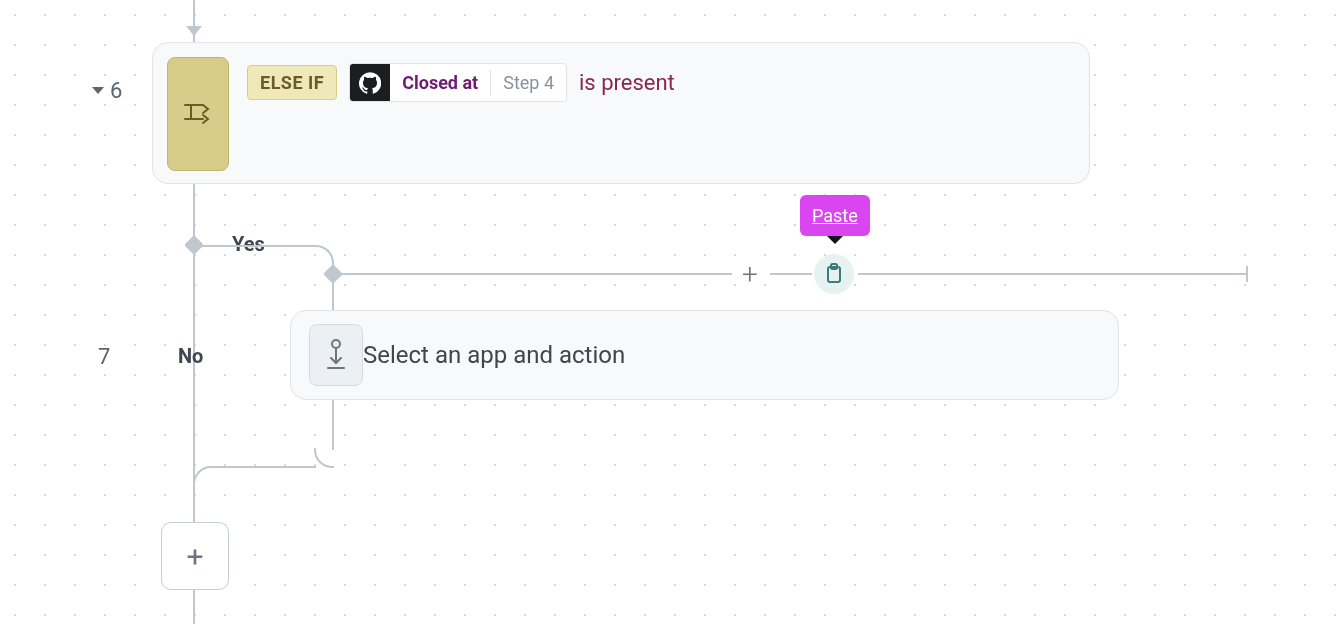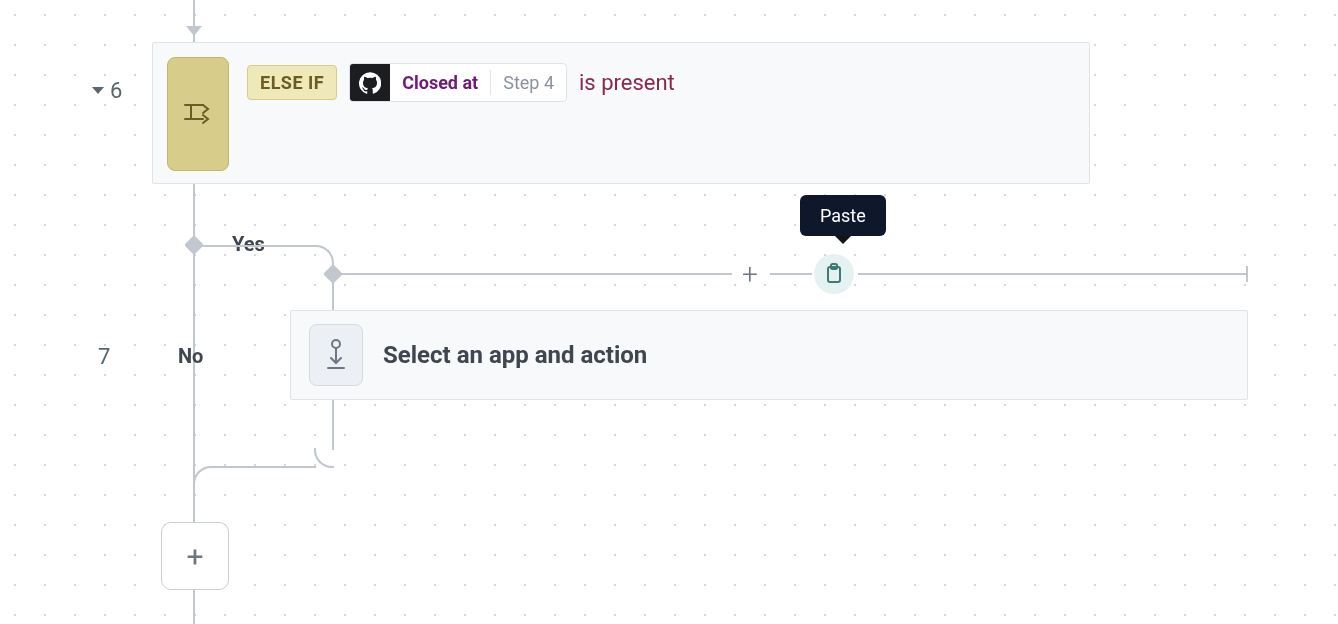--- a/index.html
+++ b/index.html
@@ -30,21 +30,21 @@
       border-left: 6px solid transparent;
       border-right: 6px solid transparent;
       border-top: 7px solid #5b6670;
     }
 
     
     .card {
       position: absolute;
       background: #f7f9fb;
       border: 1px solid #e0e3e8;
-      border-radius: 2px;
+      border-radius: 16px;
     }
     .card6 {
       left: 152px; top: 42px;
       width: 938px; height: 142px;
       display: flex; align-items: flex-start;
       padding: 14px;
     }
     .branch-block {
       width: 62px; height: 114px;
       background: #d7cc8a;
@@ -100,25 +100,23 @@
     .desc {
       margin-top: 14px;
       font-style: italic;
       color: #7b8794;
       font-size: 22px;
     }
 
     
     .card7 {
       left: 290px; top: 310px;
-      width: 958px; height: 90px;
+      width: 829px; height: 90px;
       display: flex; align-items: center;
       padding: 12px 18px;
-      gap: 20px;
-      font-weight: bold;
     }
     .action-icon {
       width: 54px; height: 62px;
       background: #eceff3;
       border: 1px solid #d7dbe1;
       border-radius: 8px;
       display:flex; align-items:center; justify-content:center;
     }
     .action-icon svg { display:block; }
     .card7 .title {
@@ -165,25 +163,26 @@
     }
     .paste-btn {
       left: 814px; top: 254px;
       background: #e6f2f2;
     }
     .paste-btn svg { stroke: #3c7a7a; fill: none; }
 
     .tooltip {
       position: absolute;
       left: 800px; top: 195px;
-      background: #0f172a;
+      background: #d946ef;
       color: #fff;
       font-size: 18px;
-      padding: 10px 20px;
+      padding: 10px 12px;
       border-radius: 6px;
+      text-decoration: underline;
     }
     .tooltip:after {
       content: "";
       position: absolute;
       bottom: -8px; left: 50%;
       transform: translateX(-50%);
       border-left: 8px solid transparent;
       border-right: 8px solid transparent;
       border-top: 8px solid #111418;
     }

